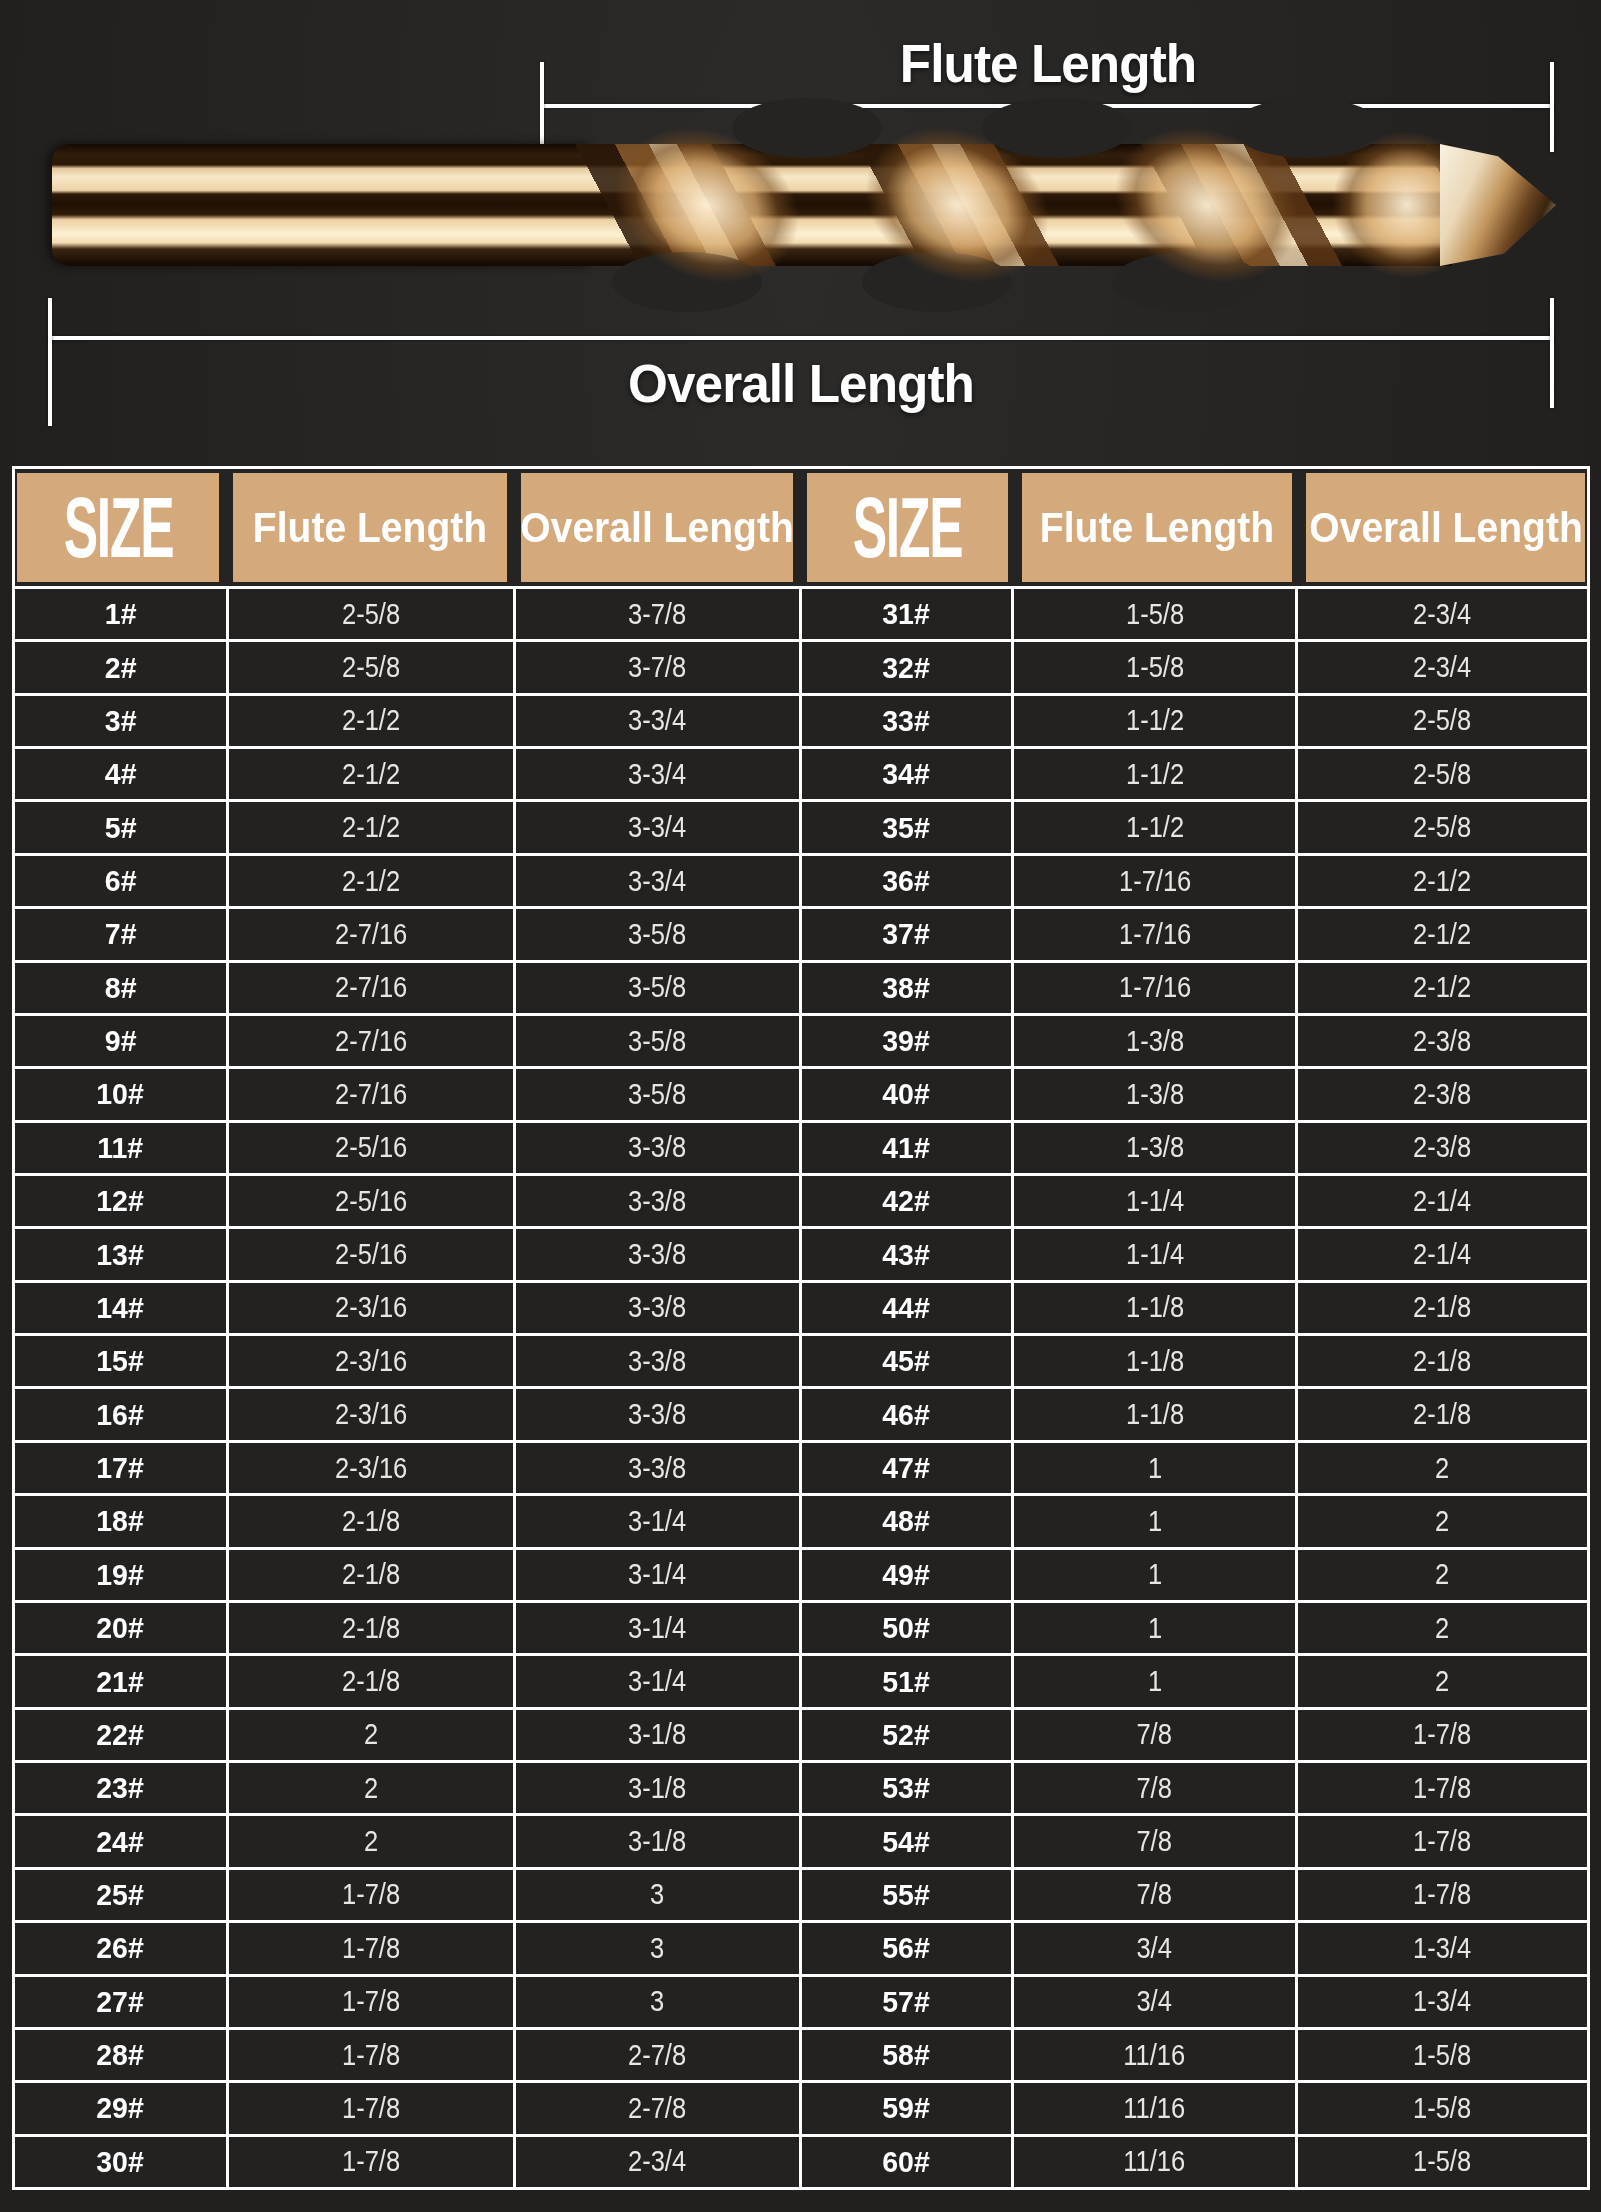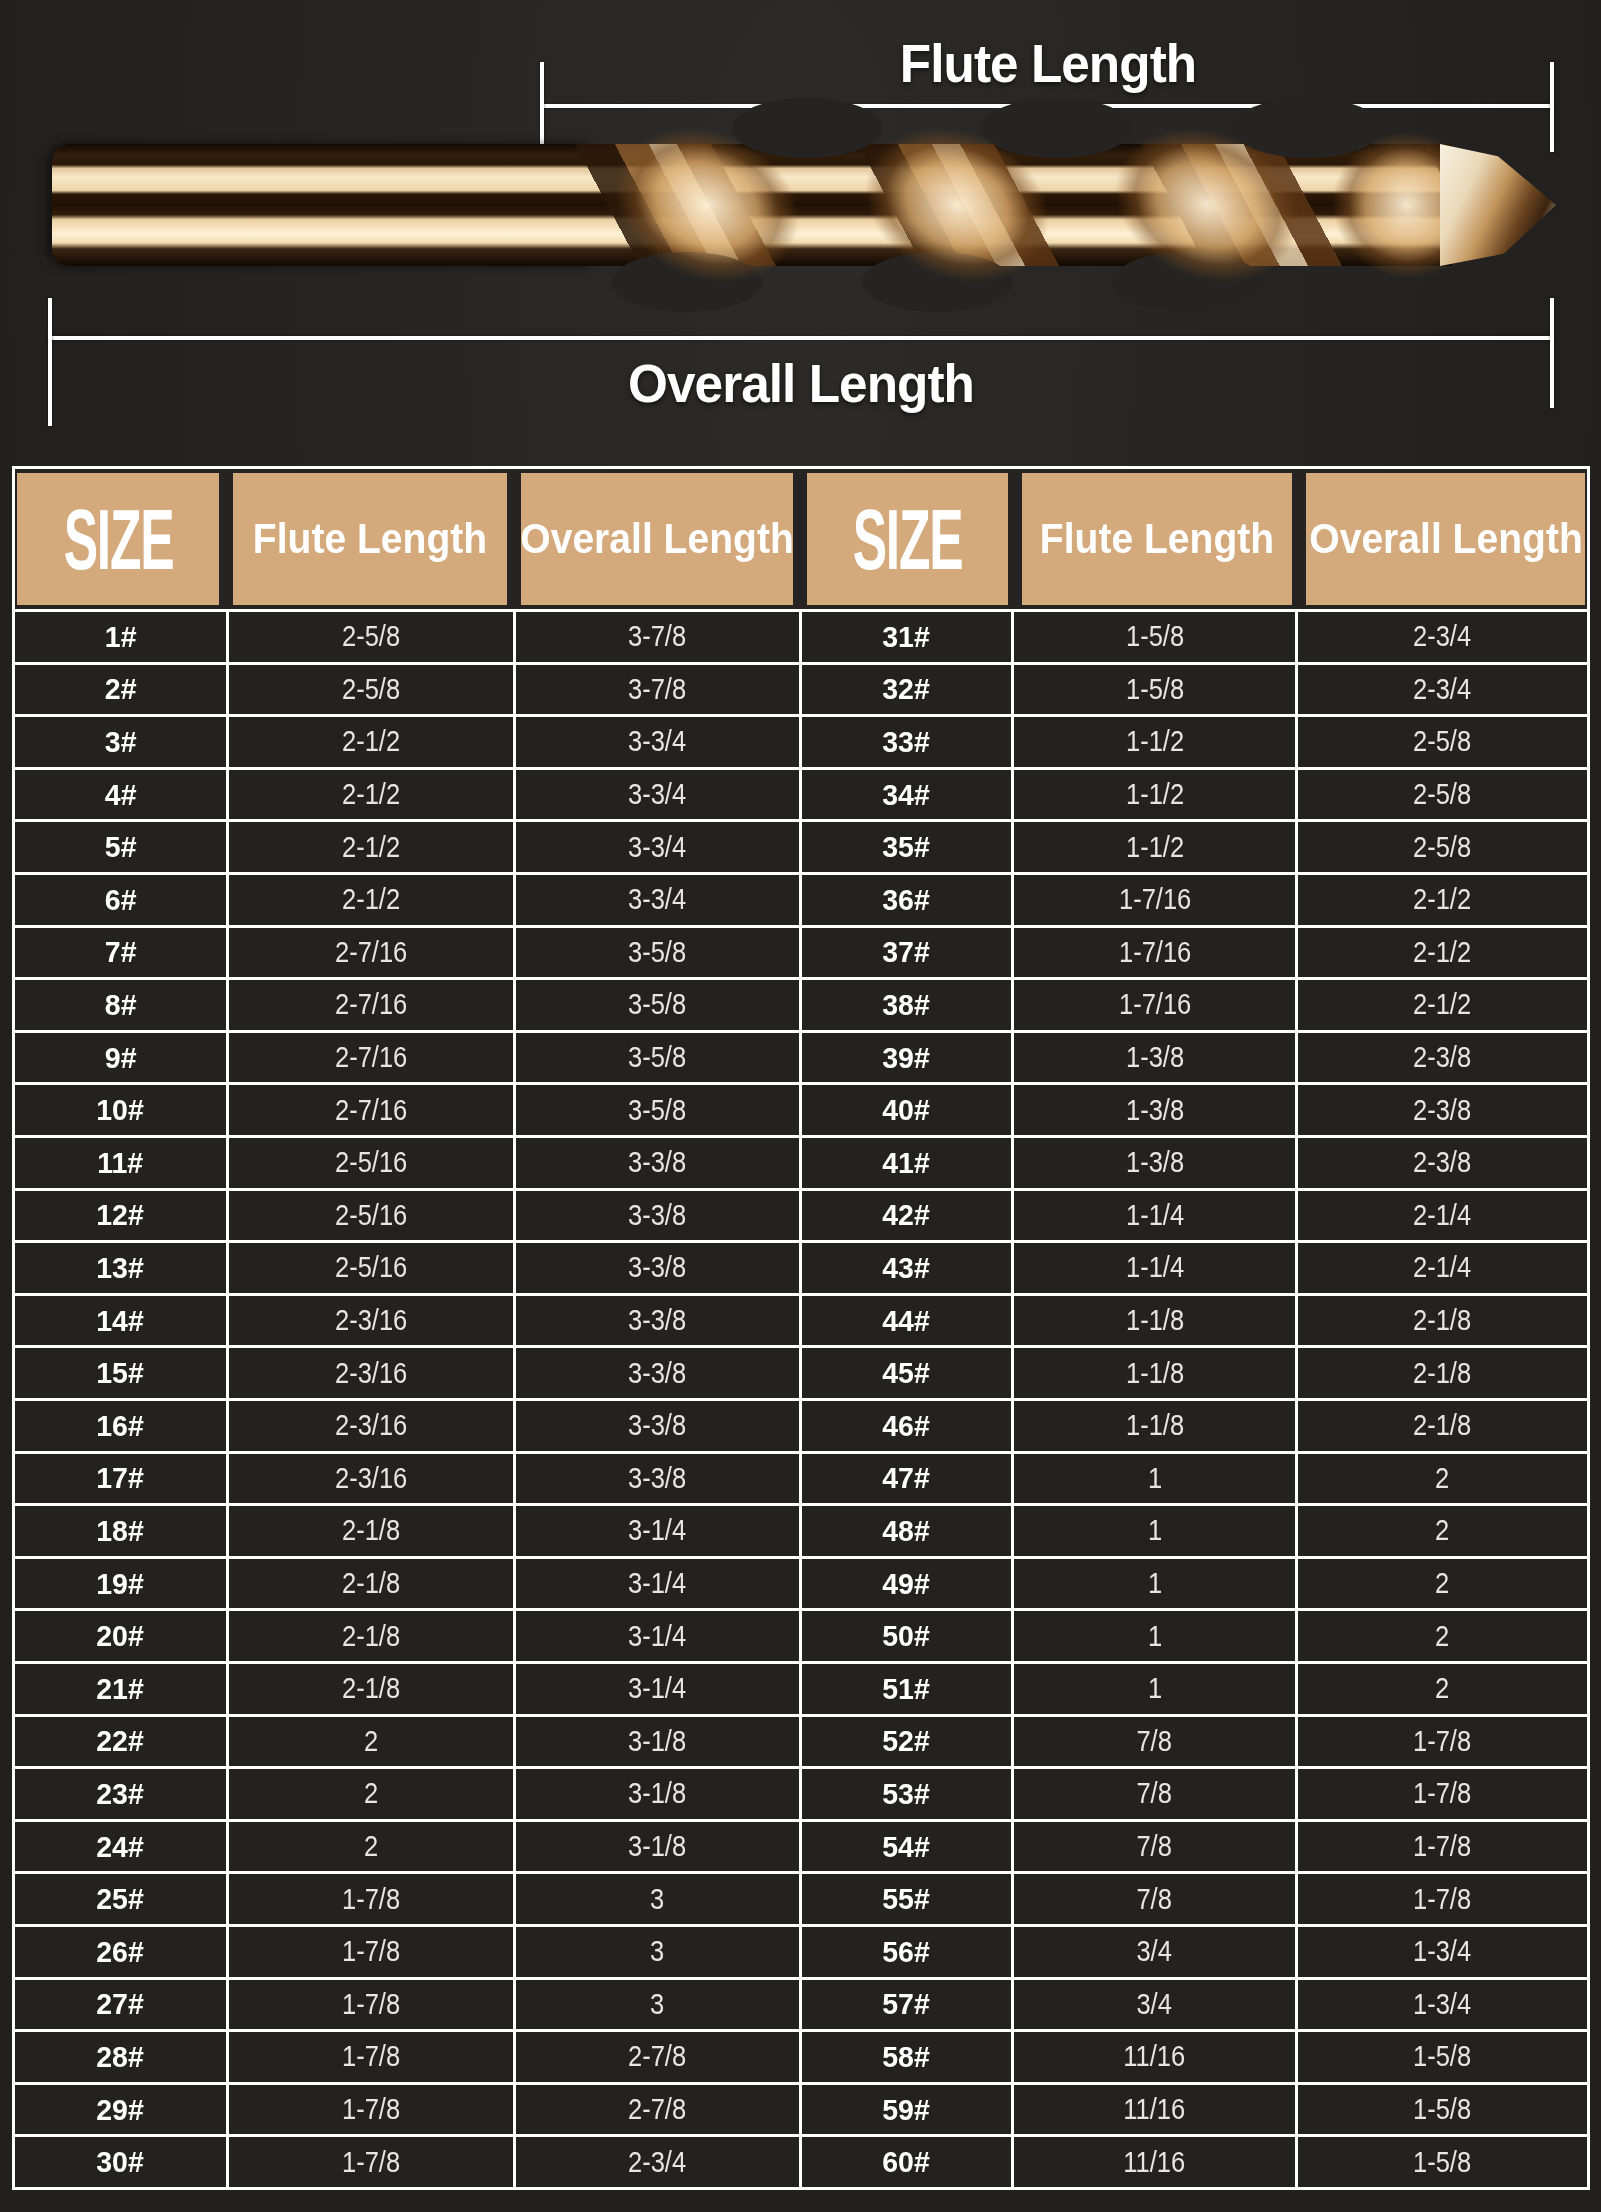--- a/index.html
+++ b/index.html
@@ -83,21 +83,21 @@
   }
 
   
   .table-wrap {
     position:absolute; left:12px; top:466px; width:1578px; height:1724px;
     border:3px solid #fff; background:#262422;
     display:flex; flex-direction:column;
   }
   .thead {
     display:grid; grid-template-columns:213fr 287fr 285fr 212fr 283fr 292fr;
-    column-gap:10px; height:140px; flex:0 0 auto; background:#262422;
+    column-gap:10px; height:117px; flex:0 0 auto; background:#262422;
   }
   .th {
     background:#d4a97c; margin:4px 2px; display:flex; align-items:center; justify-content:center;
     color:#fff; overflow:hidden;
   }
   .th .h-size  { font-size:86px; font-weight:bold; transform:scaleX(.60); letter-spacing:-2px; }
   .th .h-text  { font-size:42px; font-weight:bold; transform:scaleX(.93); white-space:nowrap; }
   .tbody {
     flex:1 1 auto; display:grid;
     grid-template-columns:213fr 287fr 285fr 212fr 283fr 292fr;

